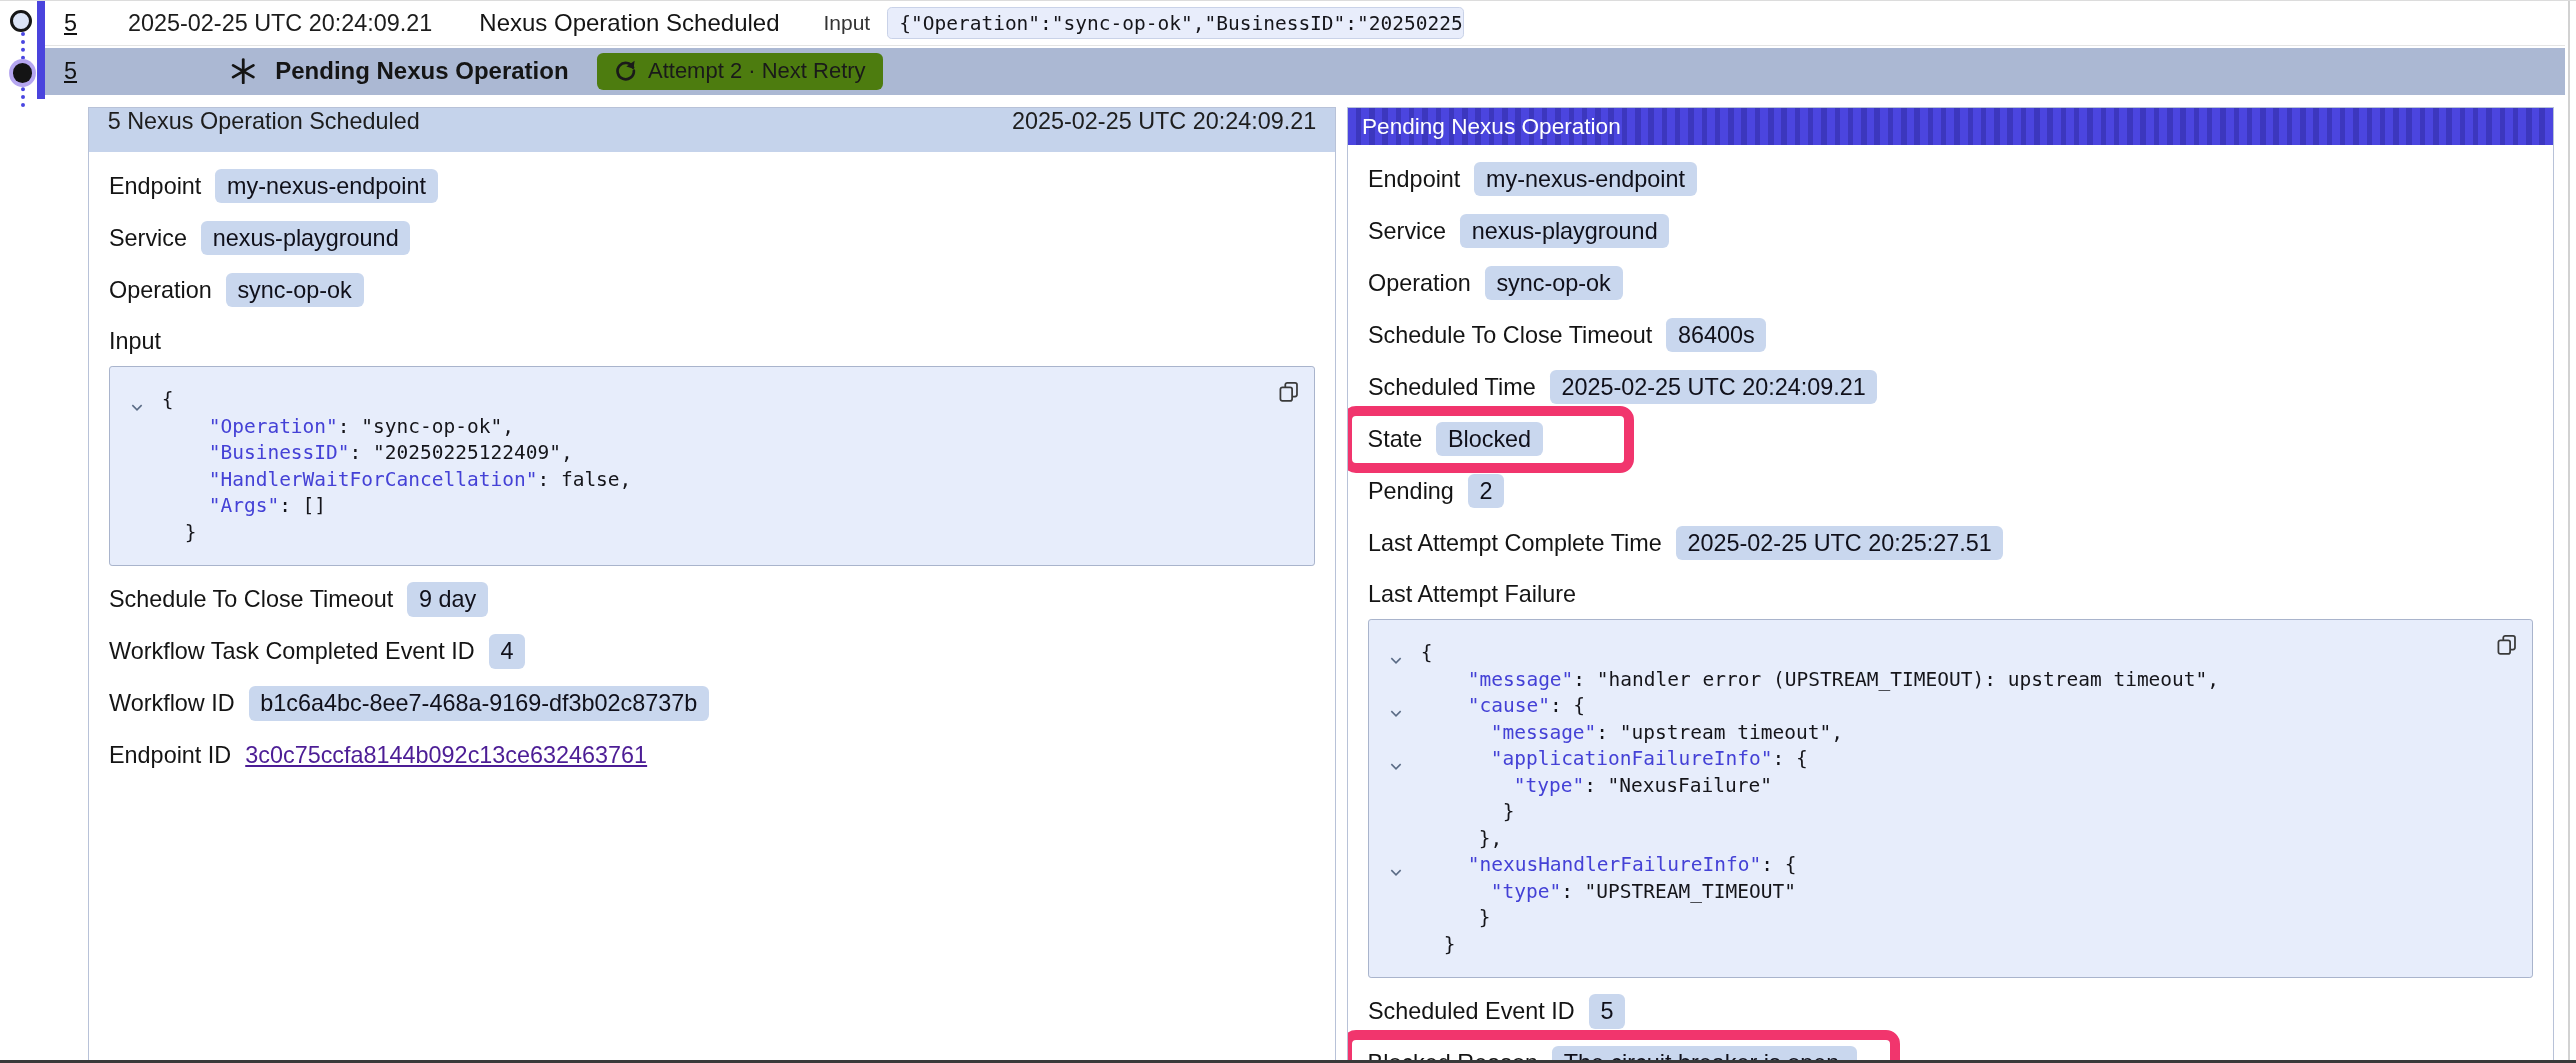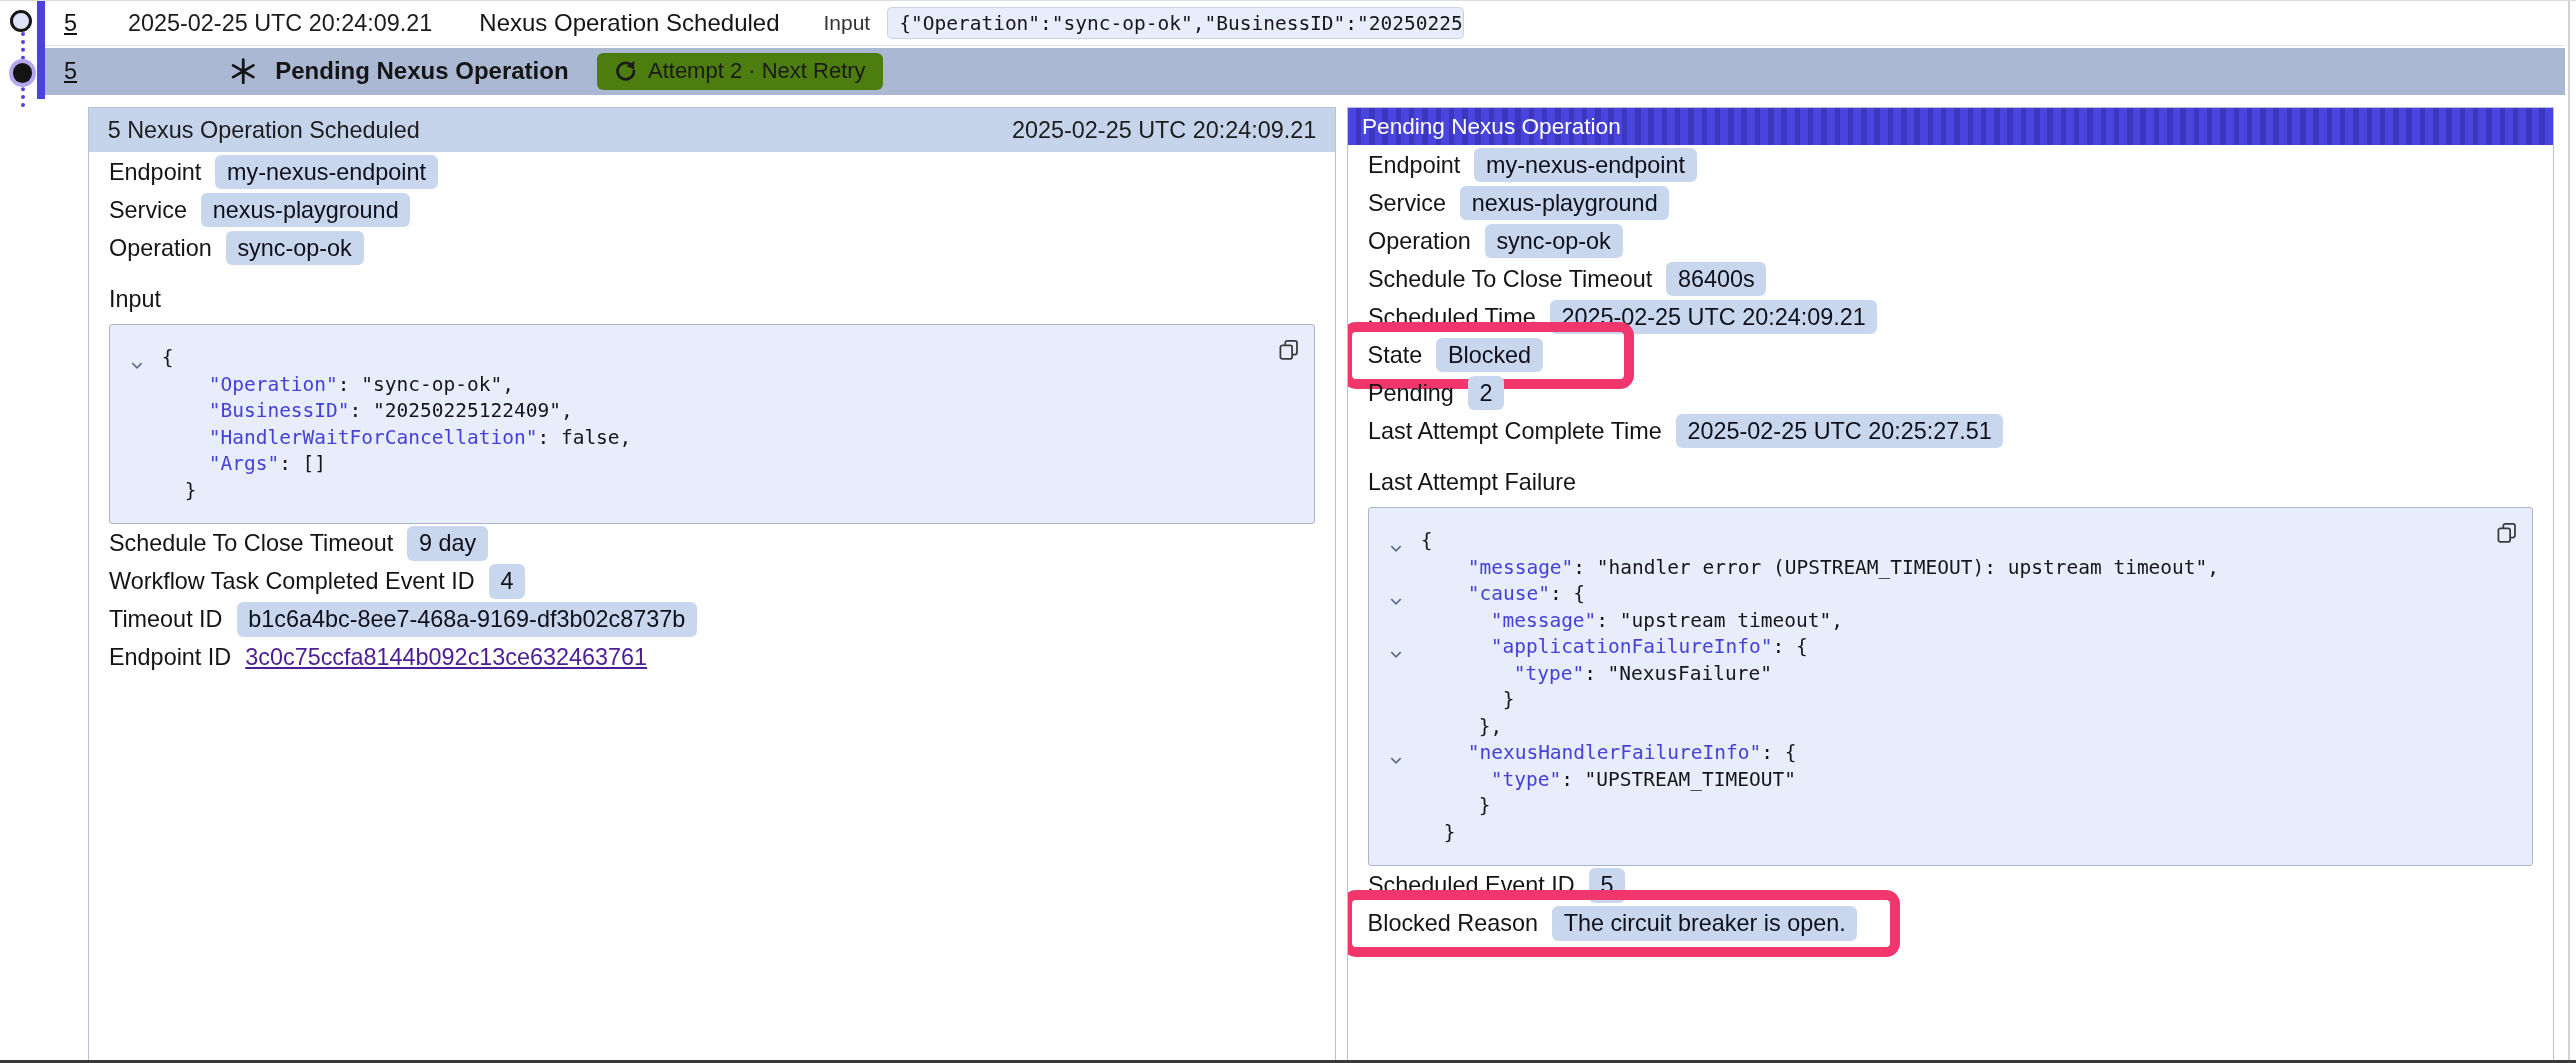--- a/index.html
+++ b/index.html
@@ -40,28 +40,28 @@
   .retry-badge { display:inline-flex; align-items:center; gap:11px; background:#4d7c0f;
                  border-radius:6.2px; padding:6.2px 17px; font-size:22px; color:#1a1a1a; height:37px; }
 
   
   .detail-area { display:flex; gap:11px; margin-left:44px; margin-right:11px; padding-top:12.5px;
                  align-items:flex-start; height:967px; }
   .card { border:1.6px solid #b8c2d8; border-bottom:none; background:#fff; height:100%; overflow:hidden; }
   .card-left { width:1248px; }
   .card-right { flex:1; }
 
-  .card-header { display:flex; justify-content:space-between; align-items:center; height:44px;
+  .card-header { display:flex; justify-content:space-between; height:44px;
                  background:#c5d3eb; padding:0 18.7px; font-size:23.4px; color:#1d1d1d; }
   .banner { height:37px; display:flex; align-items:center; padding:0 14px; font-size:22.6px; color:#fff;
             background:repeating-linear-gradient(90deg,#4b45df 0 7.8px,#3c37be 7.8px 13.3px); }
 
   .card-body { padding:0 20px 20px 20px; }
 
-  .field-row { display:flex; align-items:center; gap:14px; height:36px; margin:2px 0; font-size:23.4px; }
+  .field-row { display:flex; align-items:center; gap:14px; height:36px; margin:16px 0; font-size:23.4px; }
   .field-label { color:#141414; white-space:nowrap; }
   .value-badge { background:#c9d7ee; border-radius:6.2px; padding:3.9px 11.7px; color:#10101a; white-space:nowrap; }
   .field-link { color:#4c1d95; text-decoration:underline; cursor:pointer; white-space:nowrap; }
 
   .annotation-box { display:inline-flex; align-items:center; gap:14px;
                     border:10px solid #f1356d; border-radius:14px;
                     padding:6.2px 33px 6.2px 15.6px; margin:-16.4px 0 -16.4px -26px; background:transparent; }
   [data-name="annotation-highlight-state"] { padding-right:81px; }
 
   .section-label { font-size:23.4px; margin-top:20px; }
@@ -164,21 +164,21 @@
           <div data-name="detail-fields-bottom">
               <div class="field-row" data-name="field-row-schedule-to-close-timeout">
                 <span class="field-label" data-name="field-label-schedule-to-close-timeout">Schedule To Close Timeout</span>
                 <span class="value-badge" data-name="schedule-to-close-timeout-value">9 day</span>
               </div>
               <div class="field-row" data-name="field-row-workflow-task-completed-event-id">
                 <span class="field-label" data-name="field-label-workflow-task-completed-event-id">Workflow Task Completed Event ID</span>
                 <span class="value-badge" data-name="workflow-task-completed-event-id-value">4</span>
               </div>
               <div class="field-row" data-name="field-row-request-id">
-                <span class="field-label" data-name="field-label-request-id">Timeout ID</span>
+                <span class="field-label" data-name="field-label-request-id">Workflow ID</span>
                 <span class="value-badge" data-name="request-id-value">b1c6a4bc-8ee7-468a-9169-df3b02c8737b</span>
               </div>
               <div class="field-row" data-name="field-row-endpoint-id">
                 <span class="field-label" data-name="field-label-endpoint-id">Endpoint ID</span>
                 <span class="field-link" data-name="endpoint-id-value">3c0c75ccfa8144b092c13ce632463761</span>
               </div>
             </div>
         </div>
       </div>
 

